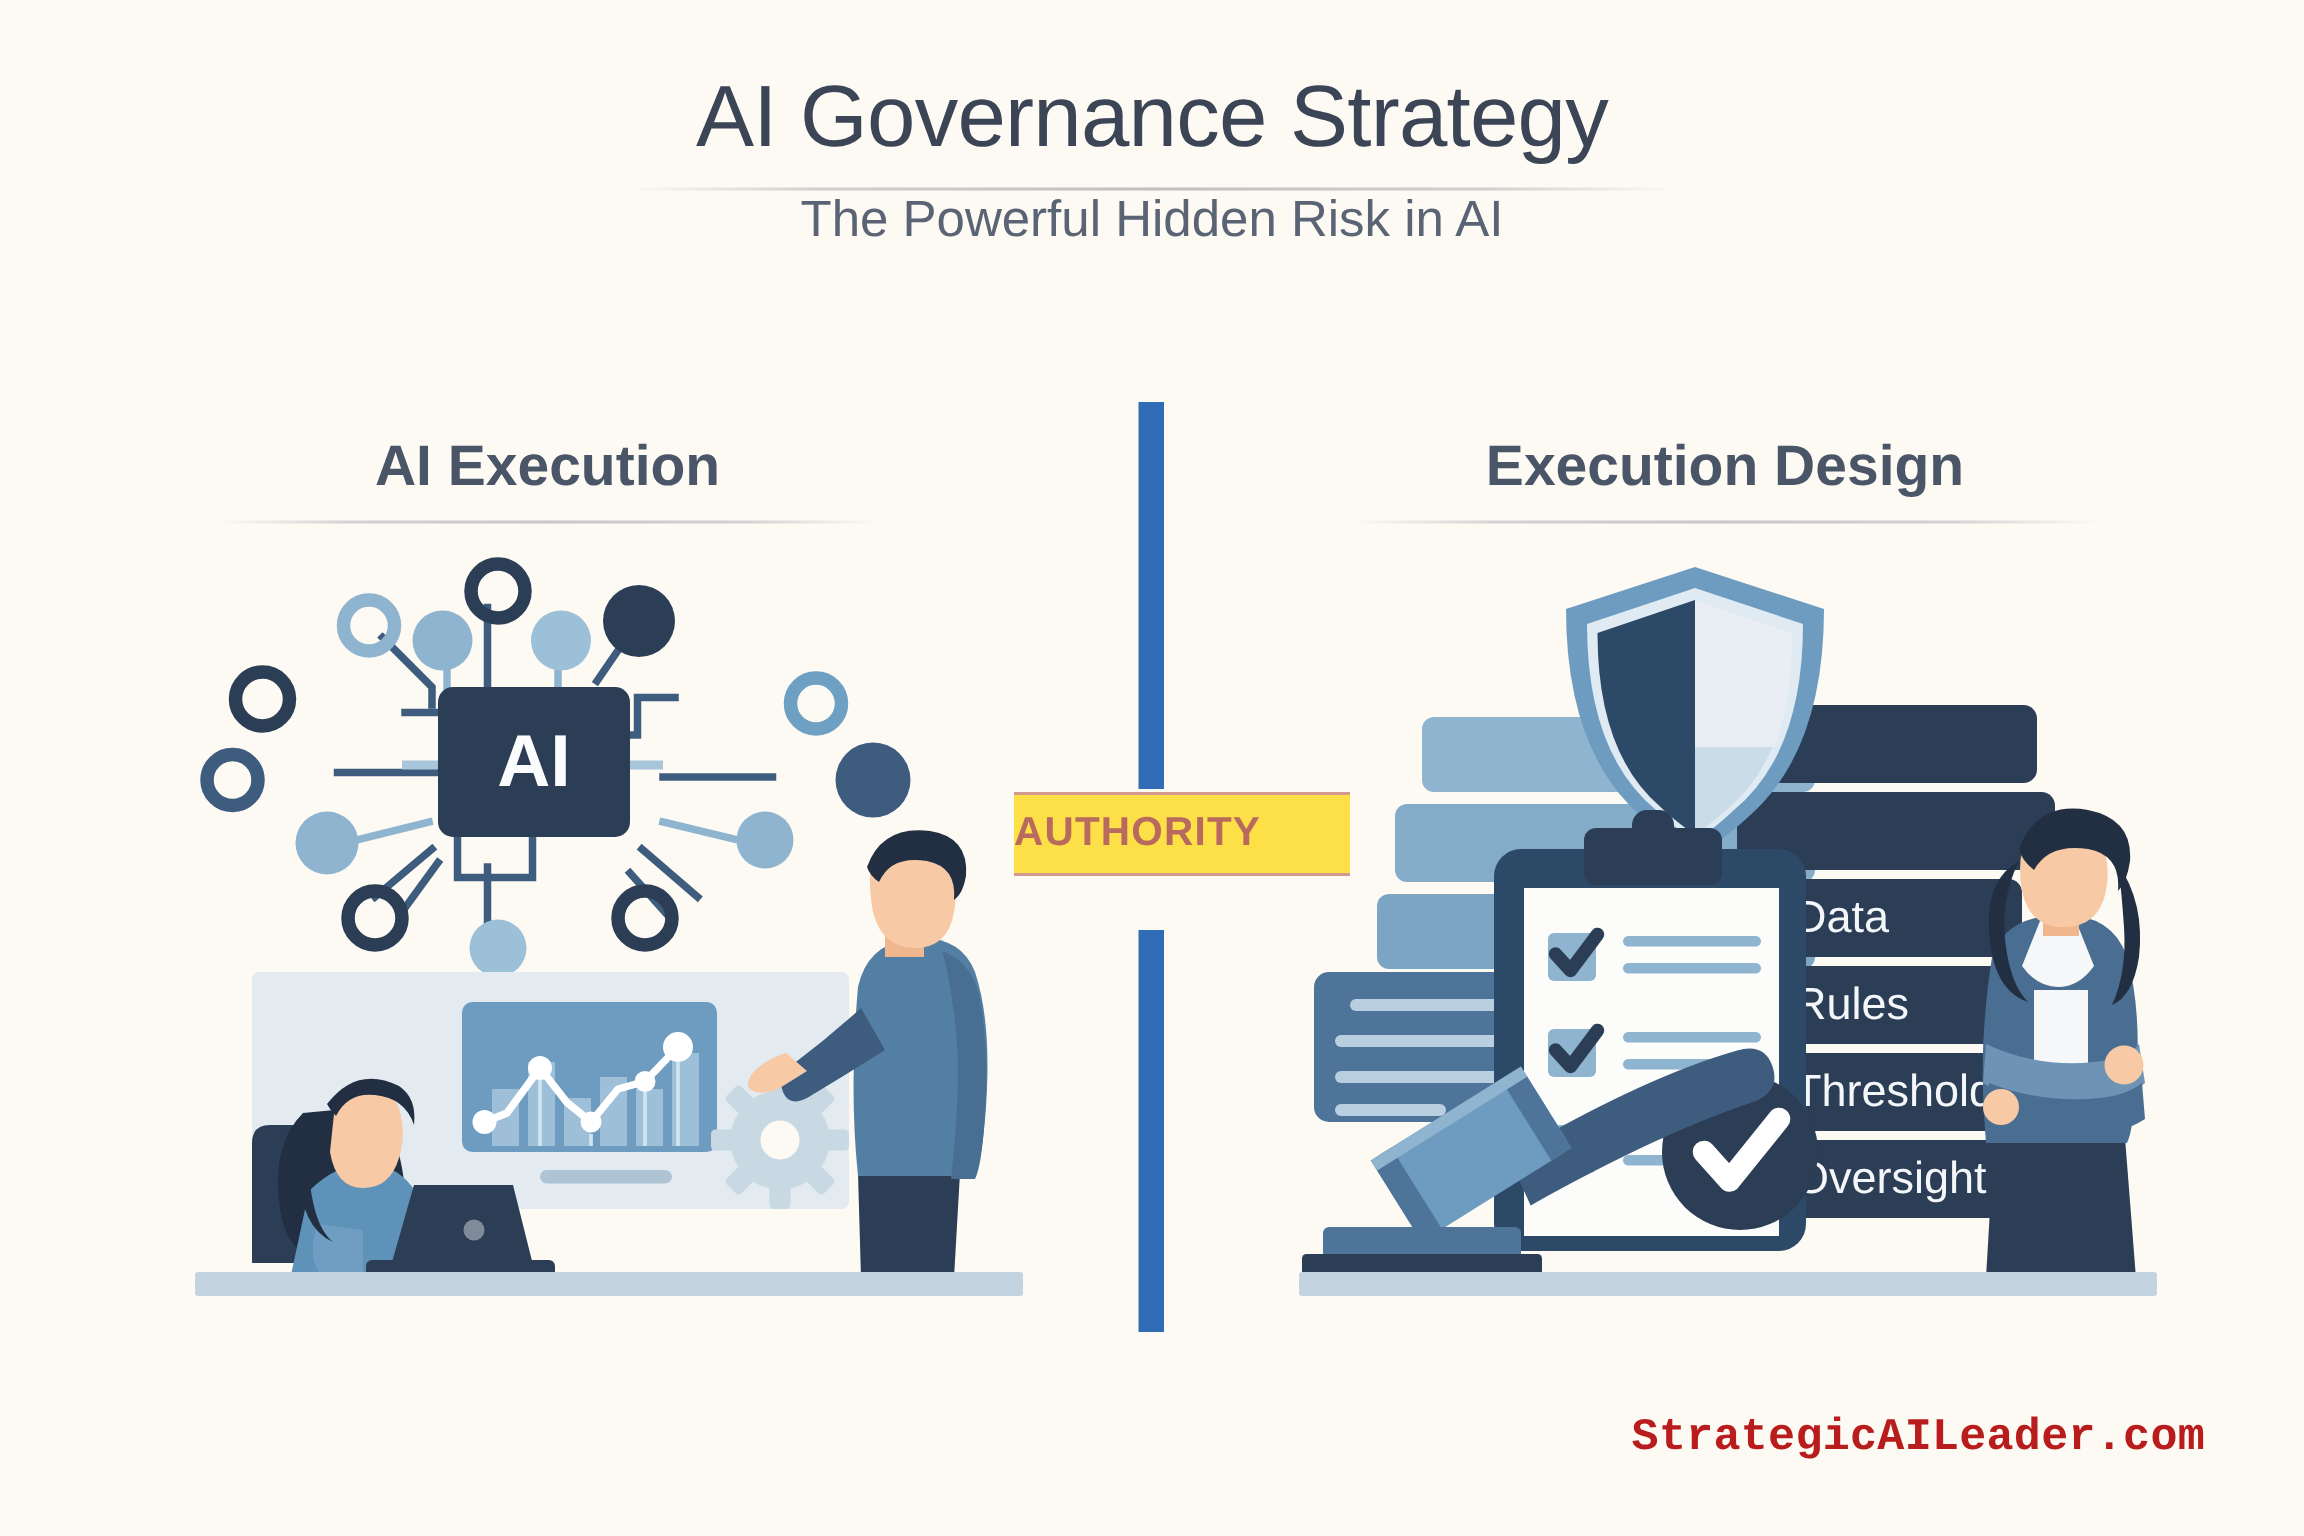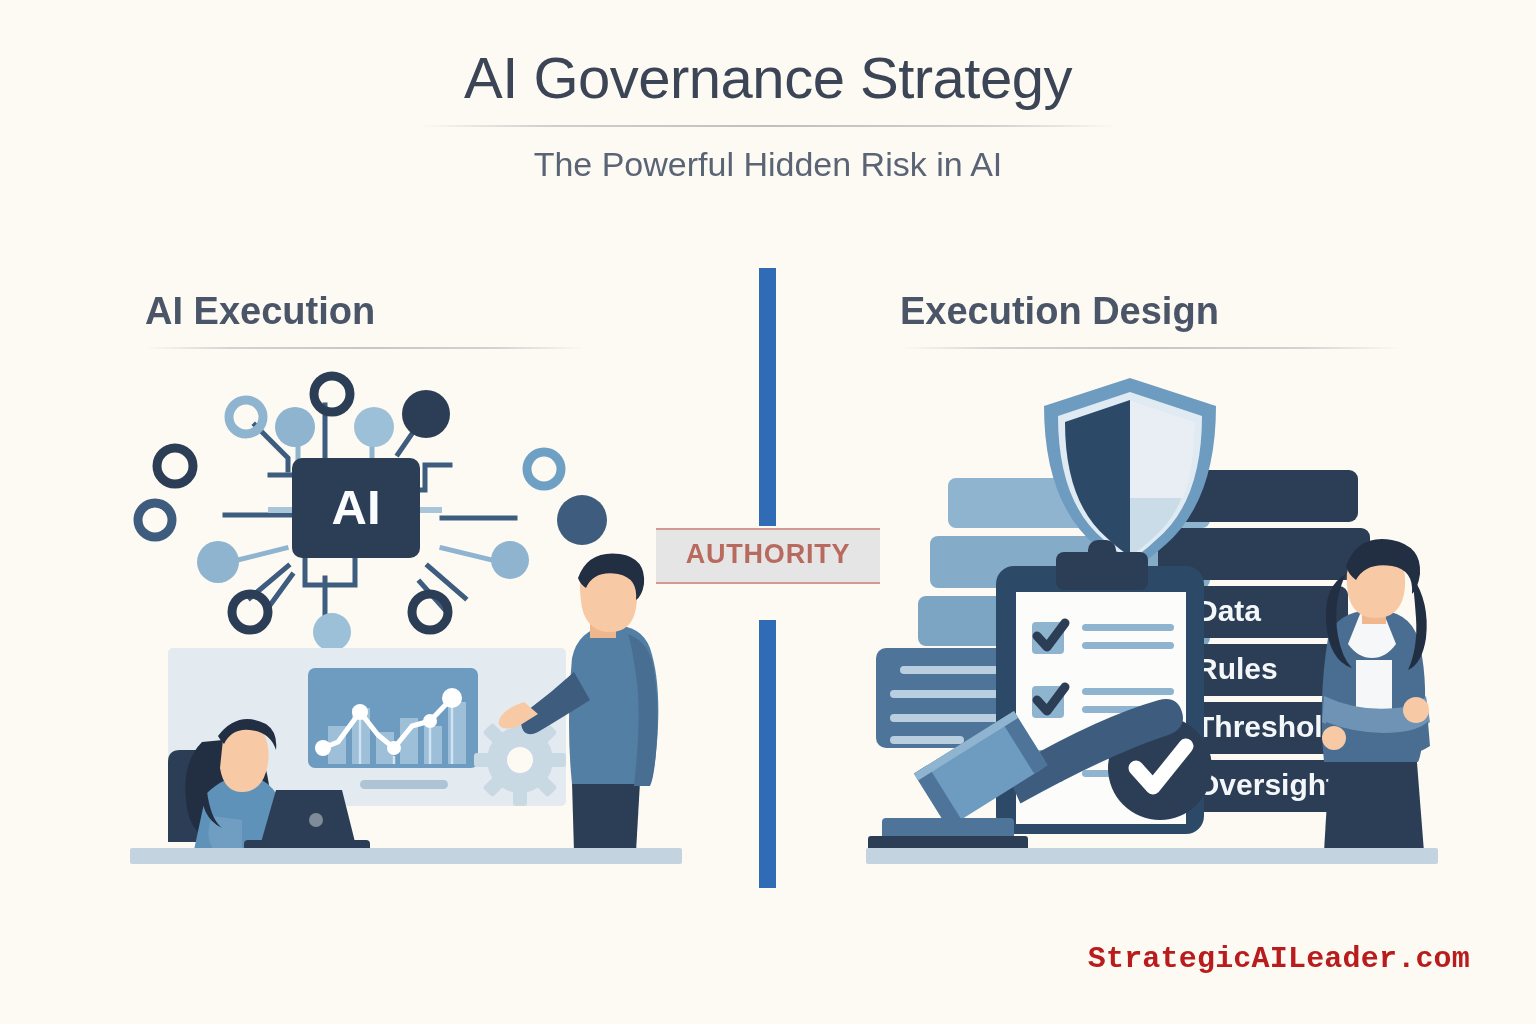--- a/index.html
+++ b/index.html
@@ -30,29 +30,29 @@
     letter-spacing: -0.5px;
     line-height: 1.05;
   }
   #title-rule {
     width: 700px;
     height: 2px;
     margin: 16px auto 0 auto;
     background: linear-gradient(to right, rgba(200,200,200,0), #cfcfcf 18%, #bfbfbf 50%, #cfcfcf 82%, rgba(200,200,200,0));
   }
   #page-subtitle {
-    margin-top: 18px;
     font-size: 34px;
     font-weight: 400;
     color: #5a6474;
   }
 
   
   .panel-header {
     position: absolute;
+    text-align: center;
   }
   .panel-header .ph-text {
     font-size: 38px;
     font-weight: 700;
     color: #4b5568;
   }
   .panel-header .ph-rule {
     height: 2px;
     margin-top: 14px;
     background: linear-gradient(to right, rgba(200,200,200,0), #d2d2d2 20%, #c6c6c6 50%, #d2d2d2 80%, rgba(200,200,200,0));
@@ -65,25 +65,25 @@
     position: absolute;
     left: 759px;
     width: 17px;
     background: #2f6cb5;
   }
   #divider-top    { top: 268px; height: 258px; }
   #divider-bottom { top: 620px; height: 268px; }
 
   #boundary-label {
     position: absolute;
-    left: 656px;
+    left: 676px;
     top: 528px;
     width: 224px;
-    text-align: center;
-    background: #e5e5e5;
+    text-align: left;
+    background: #fde047;
     border-top: 2px solid #d49a90;
     border-bottom: 2px solid #d49a90;
     padding: 9px 0 11px 0;
   }
   #boundary-label .bl-line {
     font-size: 27px;
     font-weight: 700;
     letter-spacing: 0.8px;
     color: #b96a5e;
     line-height: 1.18;
@@ -97,21 +97,21 @@
     font-size: 30px;
     font-weight: 600;
     color: #b91c1c;
     letter-spacing: 0.2px;
     font-family: Liberation Mono, monospace;
   }
 
   
   .scene { position: absolute; }
   #scene-left  { left: 120px; top: 370px; width: 570px; height: 500px; }
-  #scene-right { left: 860px; top: 370px; width: 590px; height: 500px; font-weight: bold; }
+  #scene-right { left: 860px; top: 370px; width: 590px; height: 500px; }
   .scene svg { display: block; }
 </style>
 </head>
 <body>
 
 <div id="stage">
 
   <div id="header">
     <div id="page-title">AI Governance Strategy</div>
     <div id="title-rule"></div>

